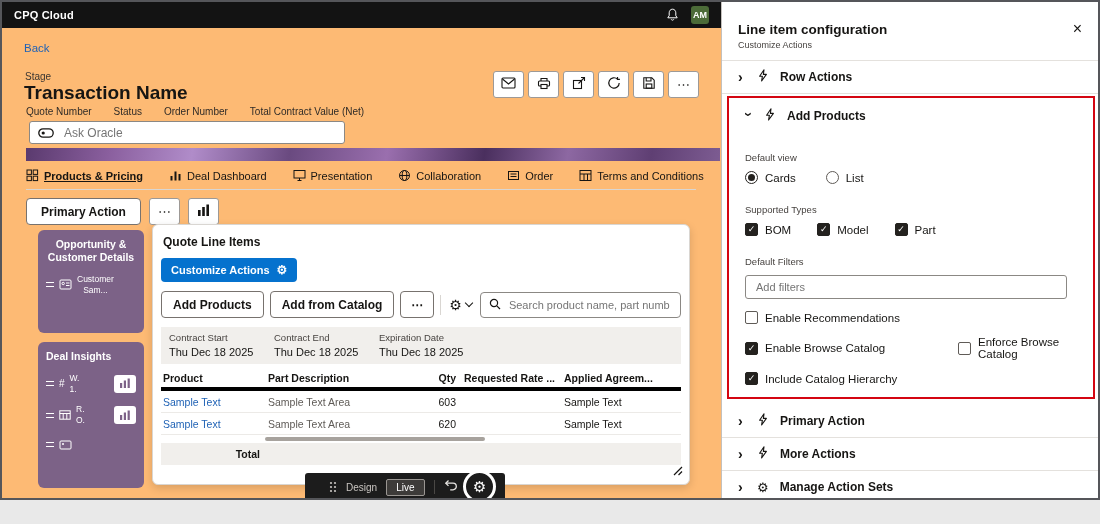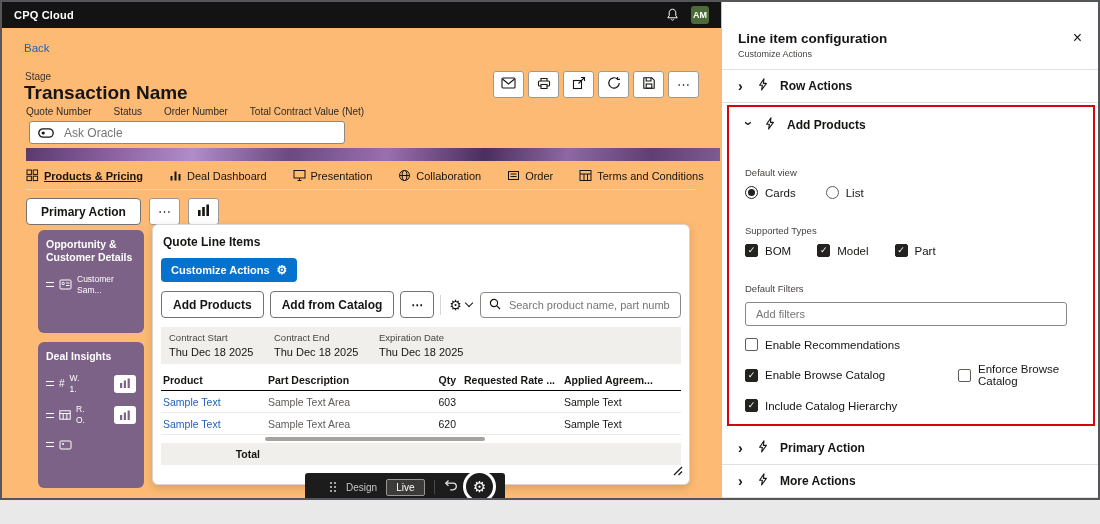--- a/index.html
+++ b/index.html
@@ -33,21 +33,21 @@
   .tabs { position:absolute; left:24px; top:163px; display:flex; gap:26px; align-items:center; height:22px; }
   .tab { display:flex; gap:5px; align-items:center; font-size:11px; cursor:pointer; white-space:nowrap; }
   .tab.active { font-weight:bold;text-decoration:underline; }
   .tabs-divider { position:absolute; left:24px; top:187px; width:670px; height:1px; background:#d9d6d2; }
   
   .action-row { position:absolute; left:24px; top:196px; display:flex; gap:8px; align-items:center; }
   .btn-outline { height:27px; border:1px solid #77726e; border-radius:4px; background:#fff; font-size:12px;
                  font-weight:bold; padding:0 14px; font-family:inherit; cursor:pointer; color:#161513; }
   
   .card { position:absolute; background:#7c6287; border-radius:6px; color:#fff; padding:8px; cursor:default; }
-  .card-opportunity { left:36px; top:228px; width:106px; height:103px; }
+  .card-opportunity { left:36px; top:228px; width:106px; height:103px;text-align:center; }
   .card-insights { left:36px; top:340px; width:106px; height:146px; }
   .card-title { font-size:10.5px; font-weight:bold; line-height:1.25; }
   .card-row { display:flex; align-items:center; gap:5px; margin-top:10px; }
   .drag-handle { width:8px; min-width:8px; height:5px; border-top:1.5px solid #fff; border-bottom:1.5px solid #fff; cursor:grab; }
   .mini-stat { font-size:8.5px; line-height:1.25; }
   .chart-btn { width:22px; height:18px; background:#fff; border:none; border-radius:3px; margin-left:auto;
                display:flex; align-items:center; justify-content:center; cursor:pointer; padding:0; }
   .hash-glyph { font-size:10px; color:#fff; }
   
   .quote-panel { position:absolute; left:150px; top:222px; width:538px; height:261px; background:#fff;
@@ -67,21 +67,21 @@
   .search-box { flex:1; height:26px; border:1px solid #8b8884; border-radius:4px; display:flex; align-items:center;
                 gap:6px; padding:0 8px; min-width:0; background:#fff; }
   .search-box input { border:none; outline:none; width:100%; font-size:11px; font-family:inherit; min-width:0; color:#161513; }
   .contract-band { margin-top:9px; background:#f1efec; display:grid; grid-template-columns:105px 105px 1fr;
                    padding:5px 8px 6px; }
   .contract-col .lbl { font-size:9.5px; color:#474340; }
   .contract-col .val { font-size:11px; margin-top:3px; }
   .table { margin-top:5px; font-size:10.5px; }
   .trow { display:grid; grid-template-columns:97px 146px 34px 92px 112px 1fr; column-gap:8px; align-items:center;
           height:22px; padding-left:2px; }
-  .thead { font-weight:bold; border-bottom:1px solid #000000; }
+  .thead { font-weight:bold; border-bottom:4px solid #000000; }
   .tbody-row { border-bottom:1px solid #eceae7; }
   .qty { text-align:right; }
   .link { color:#1f62b5; cursor:pointer; }
   .muted { color:#5f5b57; }
   .total-row { background:#f1efec; font-weight:bold; }
   .total-label { text-align:right; }
   .hscroll { margin:2px 0 2px 104px; width:220px; height:4px; background:#a7a29d; border-radius:2px; cursor:pointer; }
   .resize-handle { position:absolute; right:6px; bottom:4px; cursor:nwse-resize; }
   .truncate { white-space:nowrap; overflow:hidden; }
   
@@ -91,32 +91,32 @@
   .db-live { background:#3d3b39; border:1px solid #9a9692; color:#fff; font-size:10px; padding:2px 9px;
              border-radius:2px; cursor:pointer; font-family:inherit; }
   .db-sep { width:1px; height:14px; background:#4a4845; }
   .db-icon { background:none; border:none; padding:0; cursor:pointer; display:flex; align-items:center; }
   .design-gear { position:absolute; left:461px; top:468px; width:33px; height:33px; border-radius:50%;
                  background:#1c1c1c; color:#fff; display:flex; align-items:center; justify-content:center;
                  font-size:15px; border:3px solid #fff; cursor:pointer; }
   
   .config-panel { position:absolute; left:719px; top:0; width:377px; height:520px; background:#fff;
                   border-left:1px solid #c4c0bc; }
-  .cp-header { display:flex; justify-content:space-between; align-items:center; padding:28px 16px 0; }
+  .cp-header { display:flex; justify-content:space-between; align-items:center; padding:19px 16px 0; }
   .cp-title { font-size:13.5px; font-weight:bold; }
   .cp-close { font-size:16px; line-height:1; cursor:pointer; color:#161513; background:none; border:none; padding:0; font-family:inherit; }
   .cp-subtitle { font-size:9px; color:#474340; padding:3px 16px 10px; }
   .cp-divider { height:1px; background:#e4e1dd; }
   .cp-section { display:flex; align-items:center; gap:11px; height:32px; padding:0 16px; font-size:12px;
                 font-weight:bold; cursor:pointer; }
   .cp-chevron { font-size:14px; width:8px; color:#161513; display:inline-block; }
   .cp-chevron.expanded { transform:rotate(90deg); }
   .red-box { border:2px solid #d40511; margin:2px 3px 6px 5px; padding:2px 0 12px; }
   .cp-form { padding:0 14px 0 16px; }
-  .form-label { font-size:9.5px; color:#474340; margin-top:26px; }
+  .form-label { font-size:9.5px; color:#474340; margin-top:20px; }
   .radio-row { display:flex; gap:30px; margin-top:8px; }
   .check-row { display:flex; gap:26px; margin-top:8px; }
   .opt { display:flex; align-items:center; gap:7px; font-size:11.5px; cursor:pointer; }
   .radio { width:13px; height:13px; min-width:13px; border:1.5px solid #5f5b57; border-radius:50%; position:relative; }
   .radio.selected { border-color:#24221f; }
   .radio.selected::after { content:""; position:absolute; left:2px; top:2px; right:2px; bottom:2px;
                            background:#24221f; border-radius:50%; }
   .checkbox { width:13px; height:13px; min-width:13px; border:1.5px solid #5f5b57; border-radius:2px;
               display:inline-flex; align-items:center; justify-content:center; }
   .checkbox.checked { background:#24221f; border-color:#24221f; }

